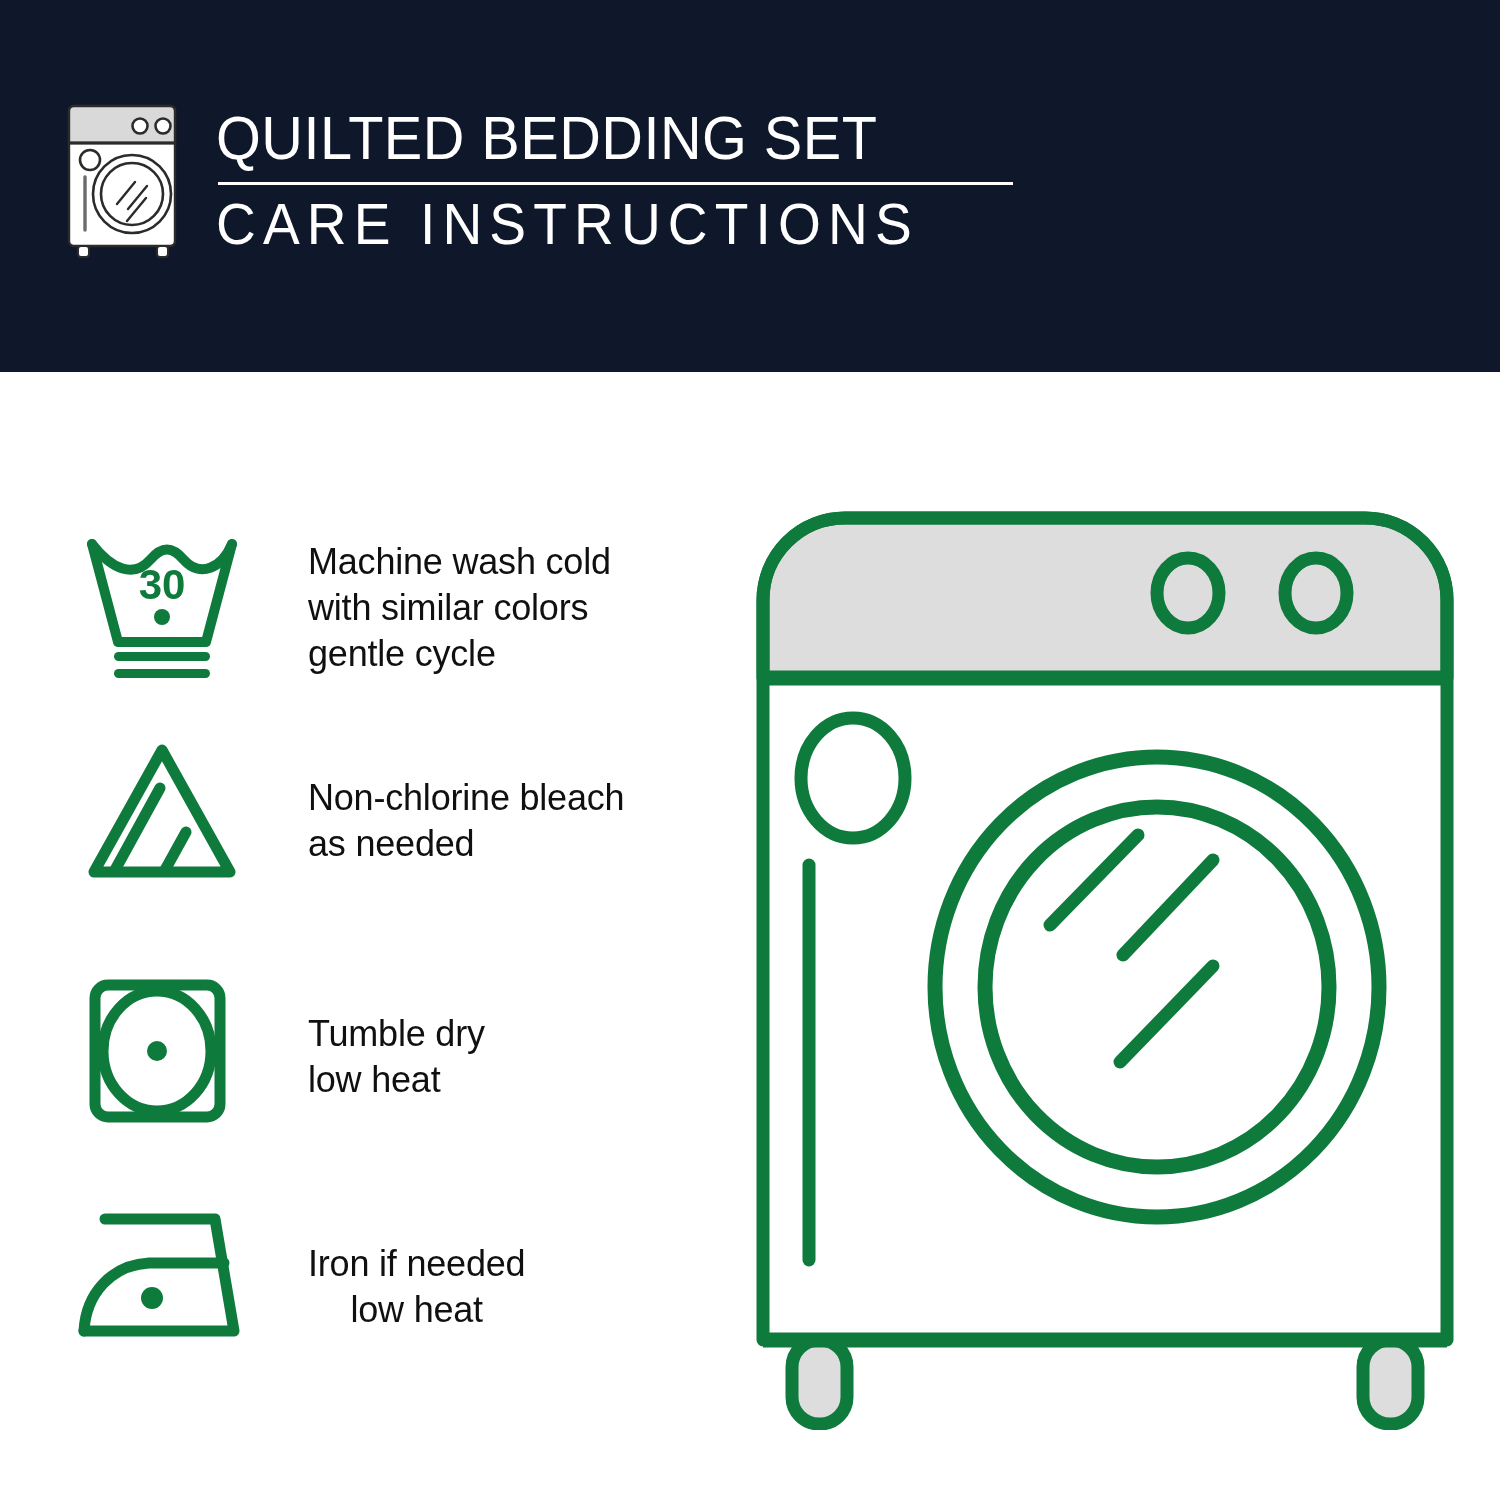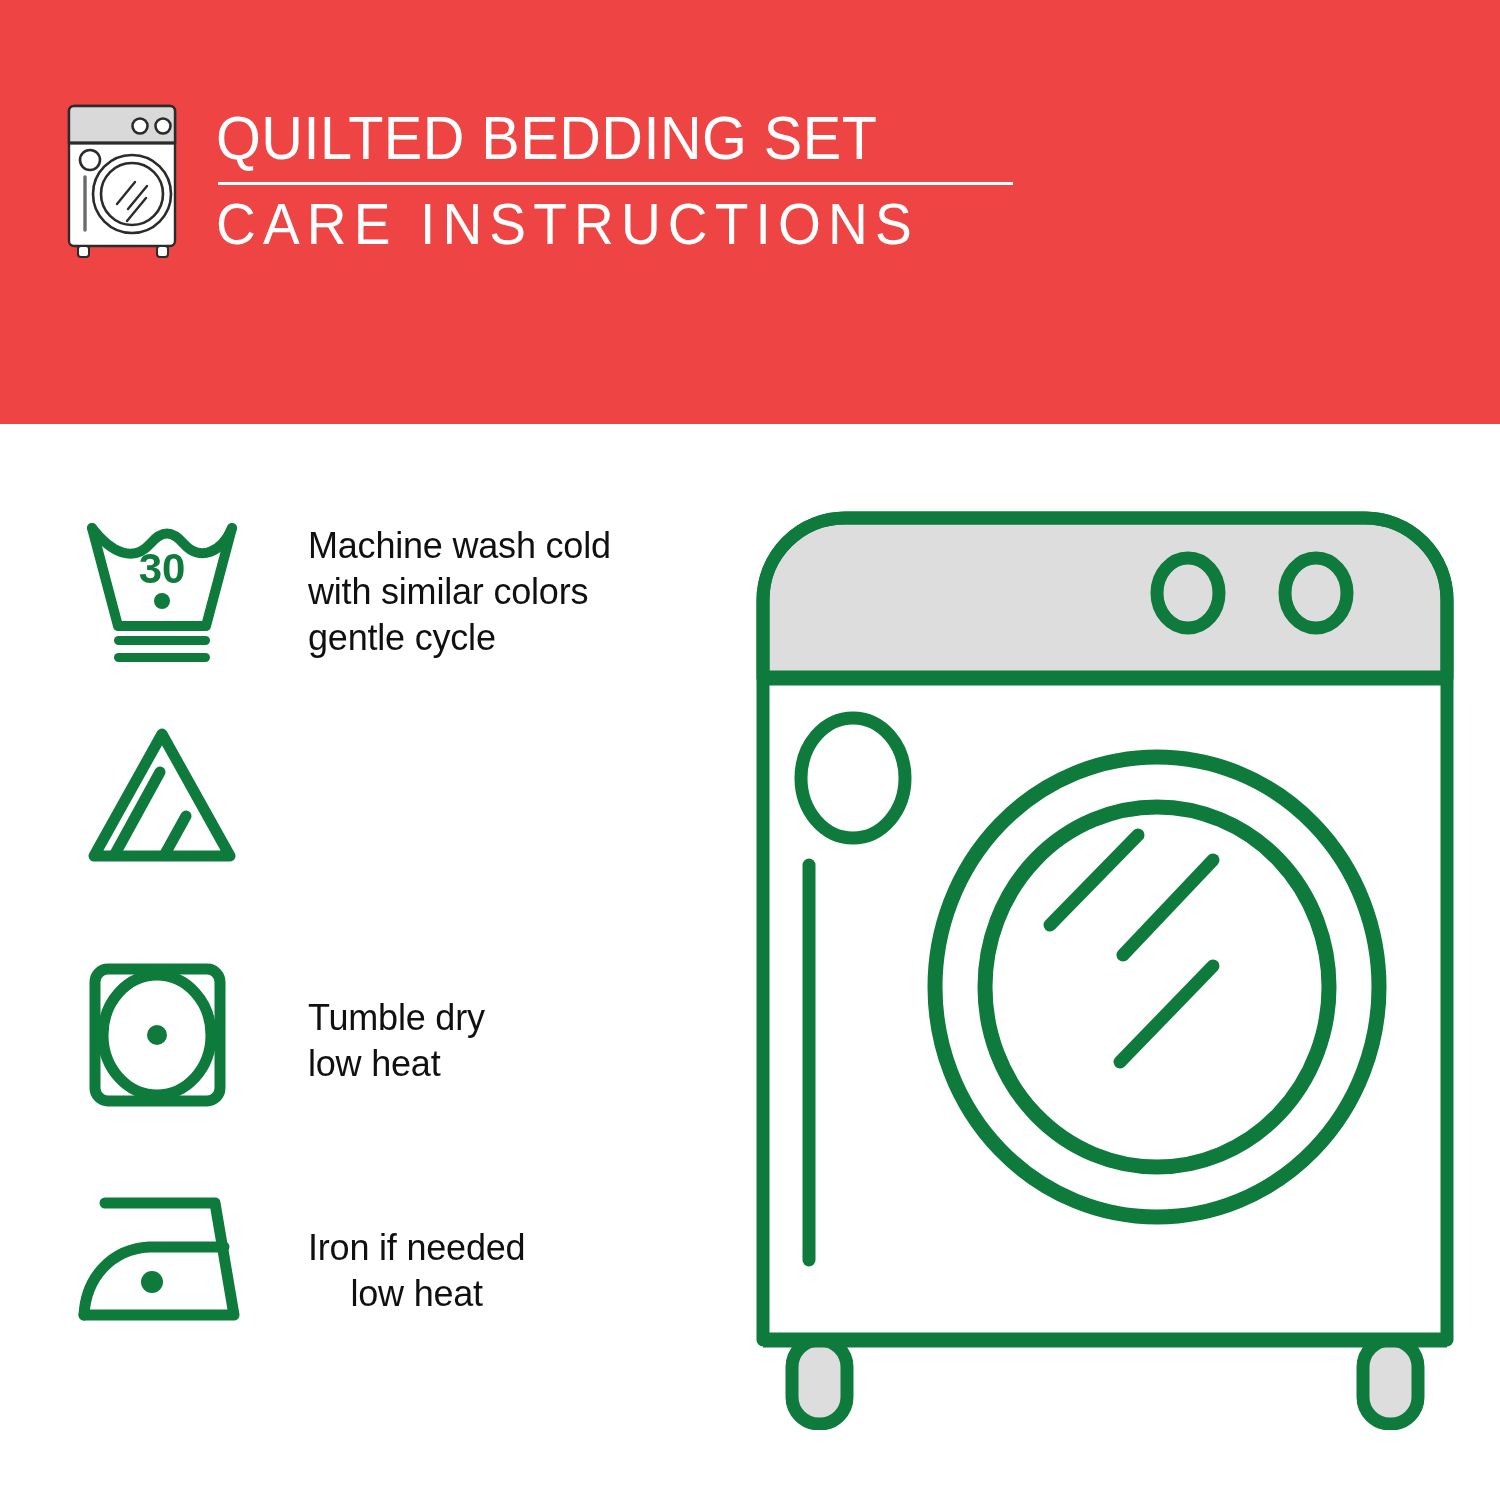--- a/index.html
+++ b/index.html
@@ -7,22 +7,22 @@
   body {
     background:#ffffff;
     font-family:"Liberation Sans", sans-serif;
     position:relative;
     overflow:hidden;
   }
 
   
   .header{
     position:absolute; left:0; top:0;
-    width:1500px; height:424px;
-    background:#ef4444;
+    width:1500px; height:372px;
+    background:#0f172a;
   }
   .header-inner{
     position:absolute; left:62px; top:98px;
     display:flex; align-items:flex-start; gap:22px;
   }
   .brand-icon{ width:132px; height:160px; flex:0 0 auto; }
   .title-block{ padding-top:6px; }
   .title-main{
     color:#ffffff;
     font-size:62px;
@@ -43,21 +43,21 @@
     line-height:62px;
     font-weight:400;
     letter-spacing:7.5px;
     white-space:nowrap;
     transform:scaleX(0.95);
     transform-origin:left center;
   }
 
   
   .care-list{
-    position:absolute; left:0; top:336px;
+    position:absolute; left:0; top:352px;
     width:720px; height:807px;
   }
   .care-row{
     position:absolute;
     left:72px;
     display:flex;
     align-items:flex-start;
     gap:0;
   }
   .care-row .sym{
@@ -146,20 +146,22 @@
   </div>
 
   <div class="care-row row-bleach">
     <svg class="sym" viewBox="0 0 180 170">
       <g fill="none" stroke="#0e7a3c" stroke-width="11" stroke-linecap="round" stroke-linejoin="round">
         <path d="M90 18 L158 140 L22 140 Z"></path>
         <line x1="88" y1="56" x2="43" y2="138"></line>
         <line x1="114" y1="100" x2="93" y2="138"></line>
       </g>
     </svg>
+    <div class="txt">Non-chlorine bleach
+as needed</div>
   </div>
 
   <div class="care-row row-dry">
     <svg class="sym" viewBox="0 0 180 170">
       <rect x="23" y="18" width="125" height="132" rx="13" fill="none" stroke="#0e7a3c" stroke-width="11"></rect>
       <ellipse cx="85" cy="84" rx="54" ry="60" fill="none" stroke="#0e7a3c" stroke-width="11"></ellipse>
       <circle cx="85" cy="84" r="10" fill="#0e7a3c"></circle>
     </svg>
     <div class="txt">Tumble dry
 low heat</div>

